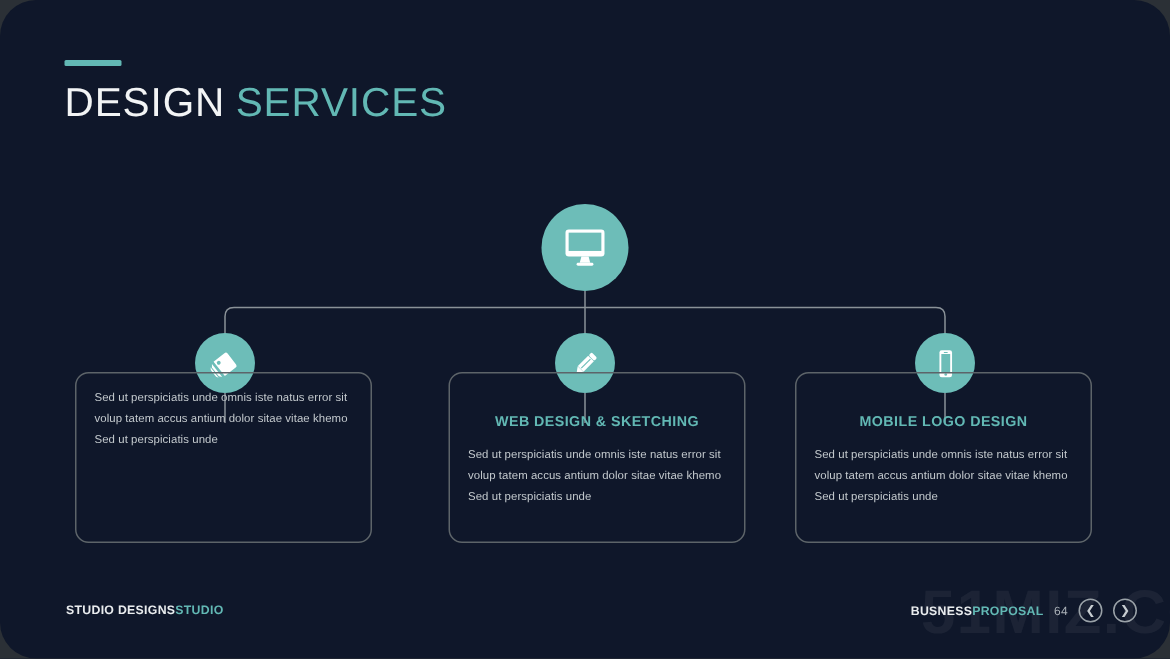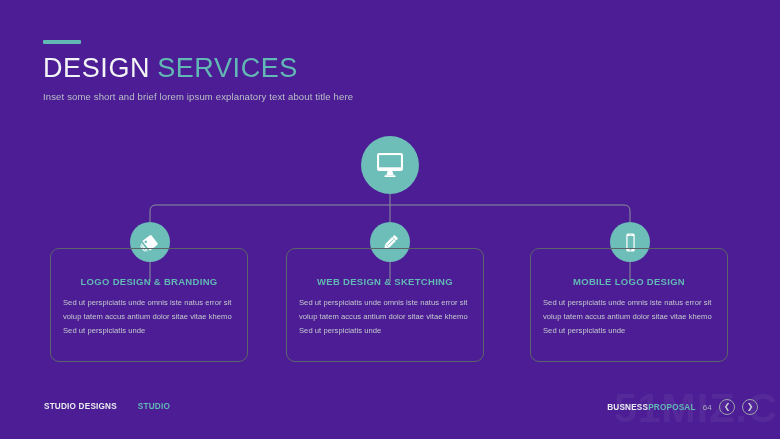--- a/index.html
+++ b/index.html
@@ -12,22 +12,23 @@
     height: 439px;
     overflow: hidden;
     font-family: "Liberation Sans", sans-serif;
     -webkit-font-smoothing: antialiased;
   }
 
   #slide {
     position: relative;
     width: 780px;
     height: 439px;
-    background: #4c1d95;
+    background: #0f172a;
     overflow: hidden;
+    border-radius: 24px;
   }
 
   
   #header {
     position: absolute;
     left: 43px;
     top: 40px;
     width: 600px;
   }
   #accent-rule {
@@ -101,21 +102,21 @@
     position: absolute;
     top: 248px;
     width: 198px;
     height: 114px;
     border: 1px solid #5d6469;
     border-radius: 9px;
     box-sizing: border-box;
     padding: 0 12px;
   }
   #card-0 { left: 50px; }
-  #card-1 { left: 286px; }
+  #card-1 { left: 299px; }
   #card-2 { left: 530px; }
 
   .card-title {
     margin-top: 27px;
     text-align: center;
     color: #62b8b4;
     font-size: 9.5px;
     font-weight: bold;
     letter-spacing: 0.3px;
     white-space: nowrap;
@@ -132,21 +133,21 @@
   #footer-left {
     position: absolute;
     left: 44px;
     top: 402px;
     font-size: 8.2px;
     font-weight: bold;
     letter-spacing: 0.2px;
     white-space: nowrap;
   }
   .brand-main { color: #e9ecee; }
-  .brand-accent { color: #62b8b4; padding-left: 21px; }
+  .brand-accent { color: #62b8b4; }
 
   #footer-right {
     position: absolute;
     right: 22px;
     top: 399px;
     display: flex;
     align-items: center;
     gap: 7px;
     white-space: nowrap;
   }
@@ -191,21 +192,20 @@
 </head>
 <body>
 
 <div id="slide">
 
   <div id="header">
     <div id="accent-rule"></div>
     <div id="title-row">
       <span class="title-strong">DESIGN</span><span class="title-accent">SERVICES</span>
     </div>
-    <div id="subtitle">Inset some short and brief lorem ipsum explanatory text about title here</div>
   </div>
 
   <svg id="connectors" viewBox="0 0 780 439" width="780" height="439">
 
     <path d="M390 194 L390 252" stroke="#8a9298" stroke-width="1" fill="none"></path>
 
     <path d="M150 252 L150 211 Q150 205 156 205 L624 205 Q630 205 630 211 L630 252" stroke="#8a9298" stroke-width="1" fill="none"></path>
 
     <path d="M150 262 L150 282" stroke="#8a9298" stroke-width="1" fill="none"></path>
     <path d="M390 262 L390 282" stroke="#8a9298" stroke-width="1" fill="none"></path>
@@ -254,21 +254,20 @@
       <svg width="21" height="21" viewBox="0 0 22 22" fill="#ffffff">
         <rect x="6.6" y="1.6" width="8.8" height="18.8" rx="1.6"></rect>
         <rect x="7.9" y="4.2" width="6.2" height="12.6" fill="#6dbdb8"></rect>
         <rect x="9.6" y="2.8" width="2.8" height="0.7" rx="0.35" fill="#6dbdb8"></rect>
         <circle cx="11" cy="18.5" r="0.95" fill="#6dbdb8"></circle>
       </svg>
     </span>
   </div>
 
   <div class="card" id="card-0">
-    <div class="card-title">LOGO DESIGN &amp; BRANDING</div>
     <div class="card-body">
       <div>Sed ut perspiciatis unde omnis iste natus error sit</div>
       <div>volup tatem accus antium dolor sitae vitae khemo</div>
       <div>Sed ut perspiciatis unde</div>
     </div>
   </div>
 
   <div class="card" id="card-1">
     <div class="card-title">WEB DESIGN &amp; SKETCHING</div>
     <div class="card-body">

